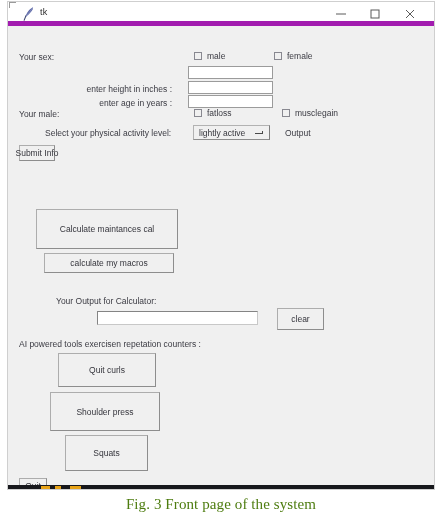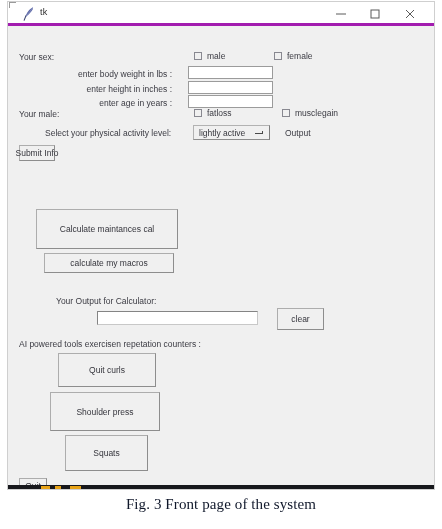--- a/index.html
+++ b/index.html
@@ -28,21 +28,21 @@
     border: 1px solid #cfcfcf;
     box-sizing: border-box;
     overflow: hidden;
   }
 
   
   #titlebar {
     position: relative;
     height: 24px;
     background: #ffffff;
-    border-bottom: 3px solid #a21caf;
+    border-bottom: 5px solid #a21caf;
     box-sizing: border-box;
   }
   #tk-icon {
     position: absolute;
     left: 14px;
     top: 4px;
     width: 14px;
     height: 16px;
   }
   #title-text {
@@ -204,21 +204,21 @@
 
   
   #caption {
     position: absolute;
     left: 0;
     top: 496px;
     width: 442px;
     text-align: center;
     font-family: "Liberation Serif", serif;
     font-size: 15px;
-    color: #0f172a;
+    color: #4d7c0f;
     letter-spacing: .1px;
   }
 </style>
 </head>
 <body>
 
 <div id="window">
 
   <div id="titlebar">
     <div id="corner-mark"></div>
@@ -259,21 +259,20 @@
     <div class="cbox" style="left:186px; top:25px;">
       <span class="box"></span>
       <span>male</span>
     </div>
 
     <div class="cbox" style="left:266px; top:25px;">
       <span class="box"></span>
       <span>female</span>
     </div>
 
-    <span class="lbl right" style="left:42px; top:43px; width:122px;">enter body weight in lbs :</span>
     <input class="entry" style="left: 180px; top: 40px; width: 85px; height: 13px;" value="">
 
     <span class="lbl right" style="left:42px; top:58px; width:122px;">enter height  in inches :</span>
     <input class="entry" style="left: 180px; top: 55px; width: 85px; height: 13px;" value="">
 
     <span class="lbl right" style="left:42px; top:72px; width:122px;">enter age  in years :</span>
     <input class="entry" style="left: 180px; top: 69px; width: 85px; height: 13px;" value="">
 
     <span class="lbl" style="left:11px; top:83px;">Your male:</span>
 

